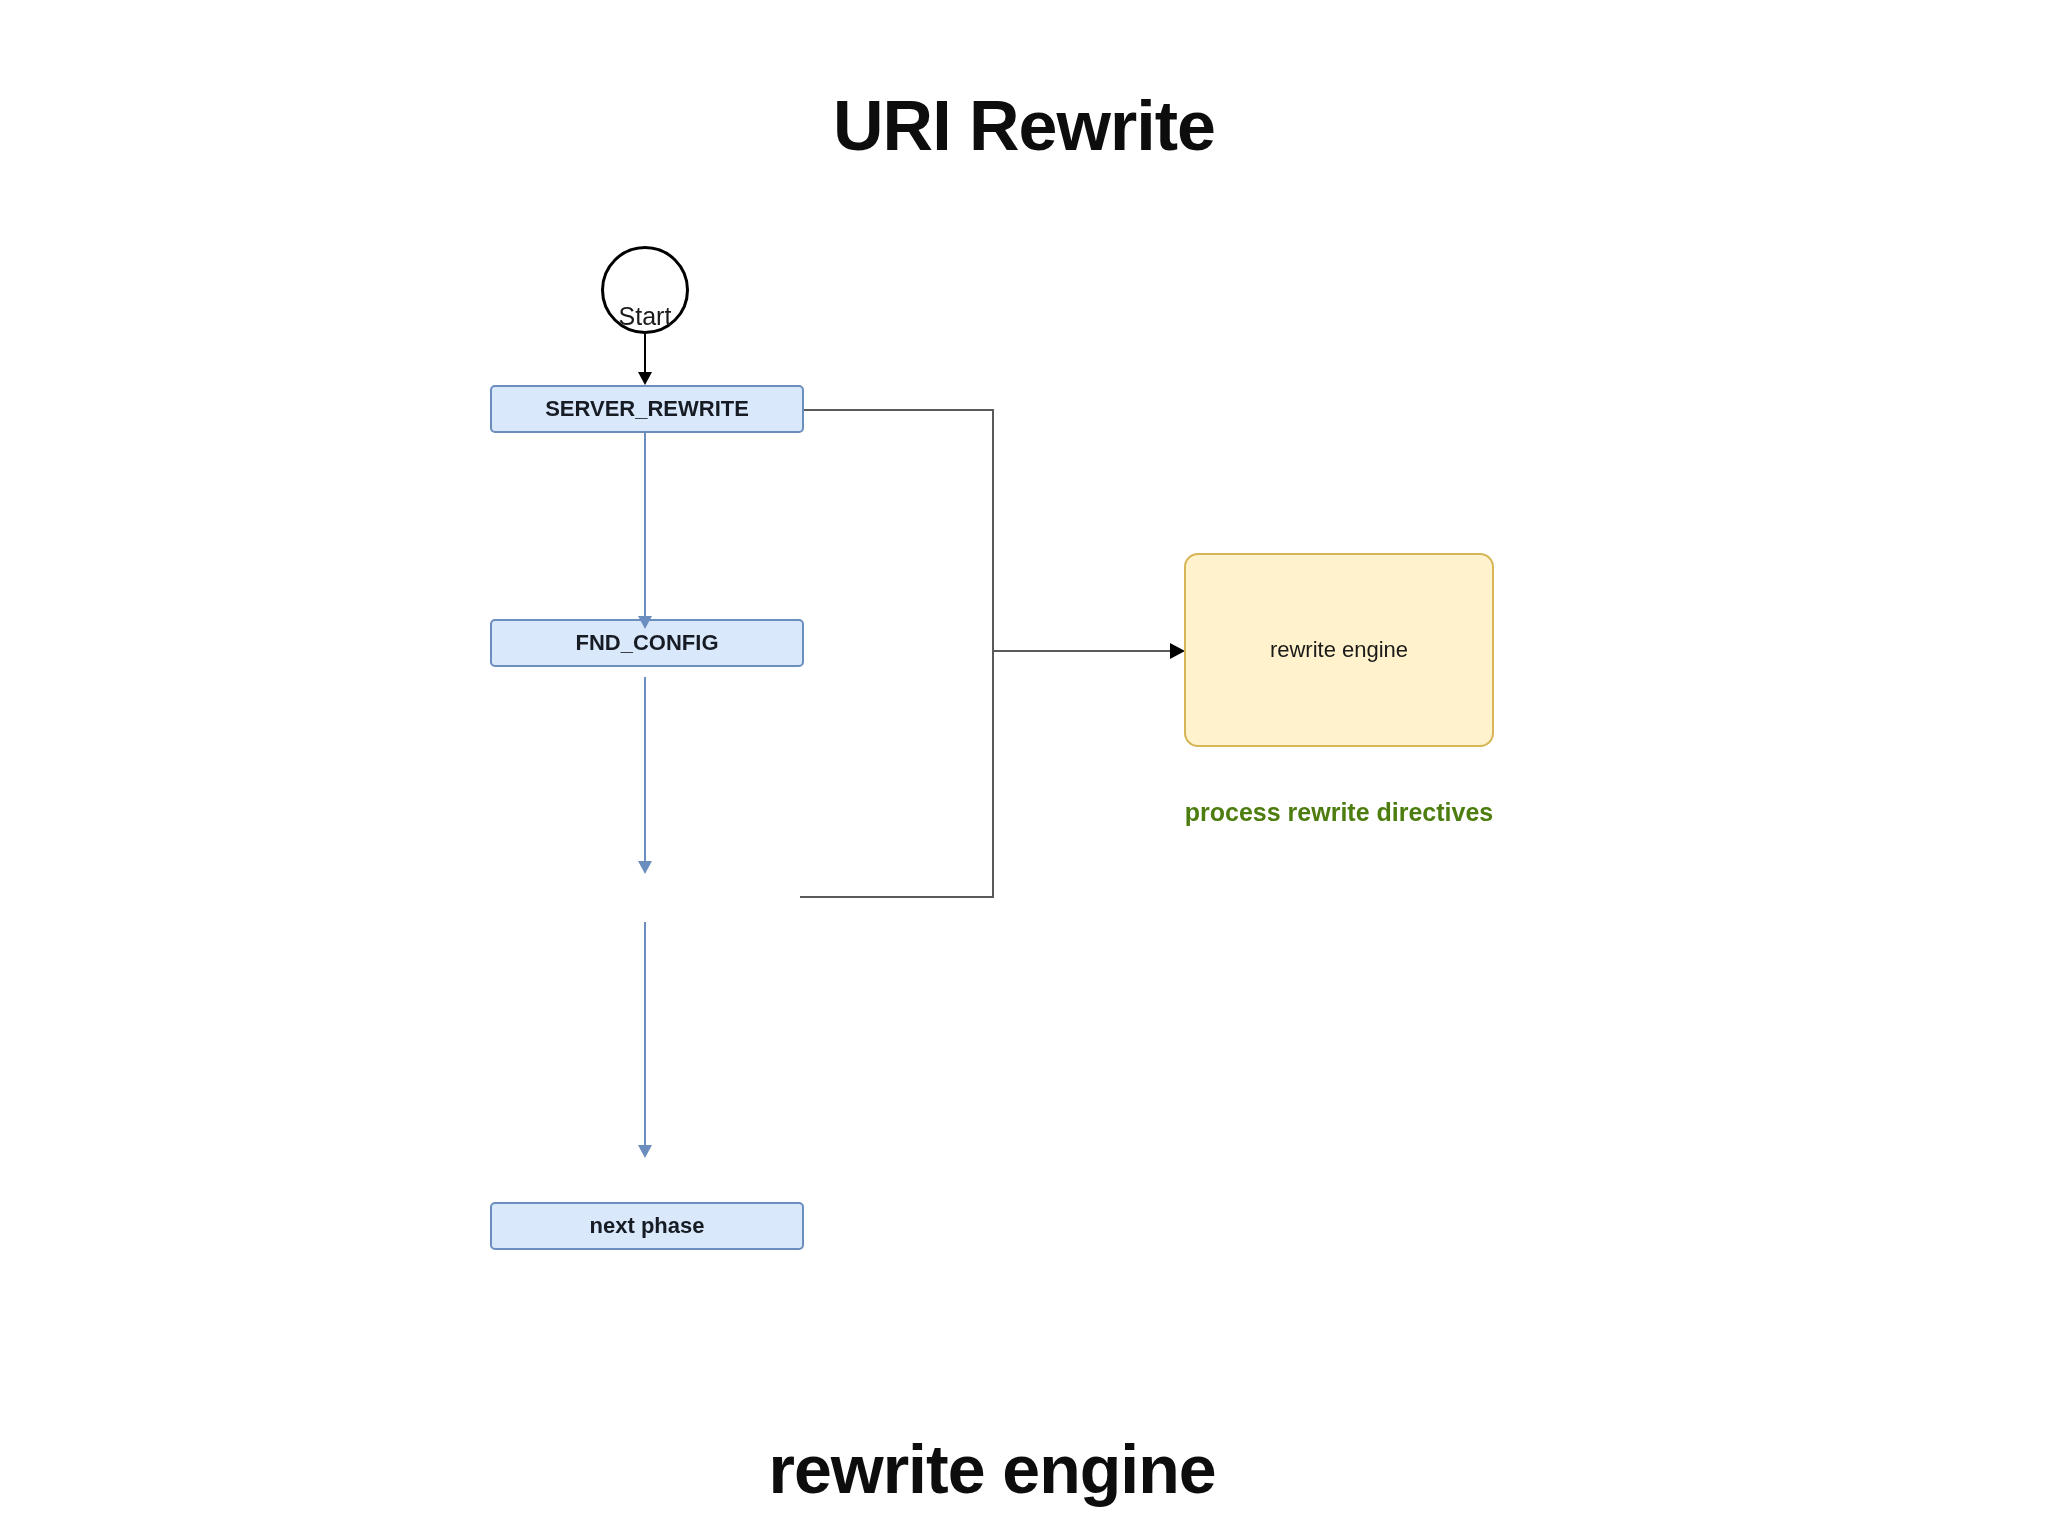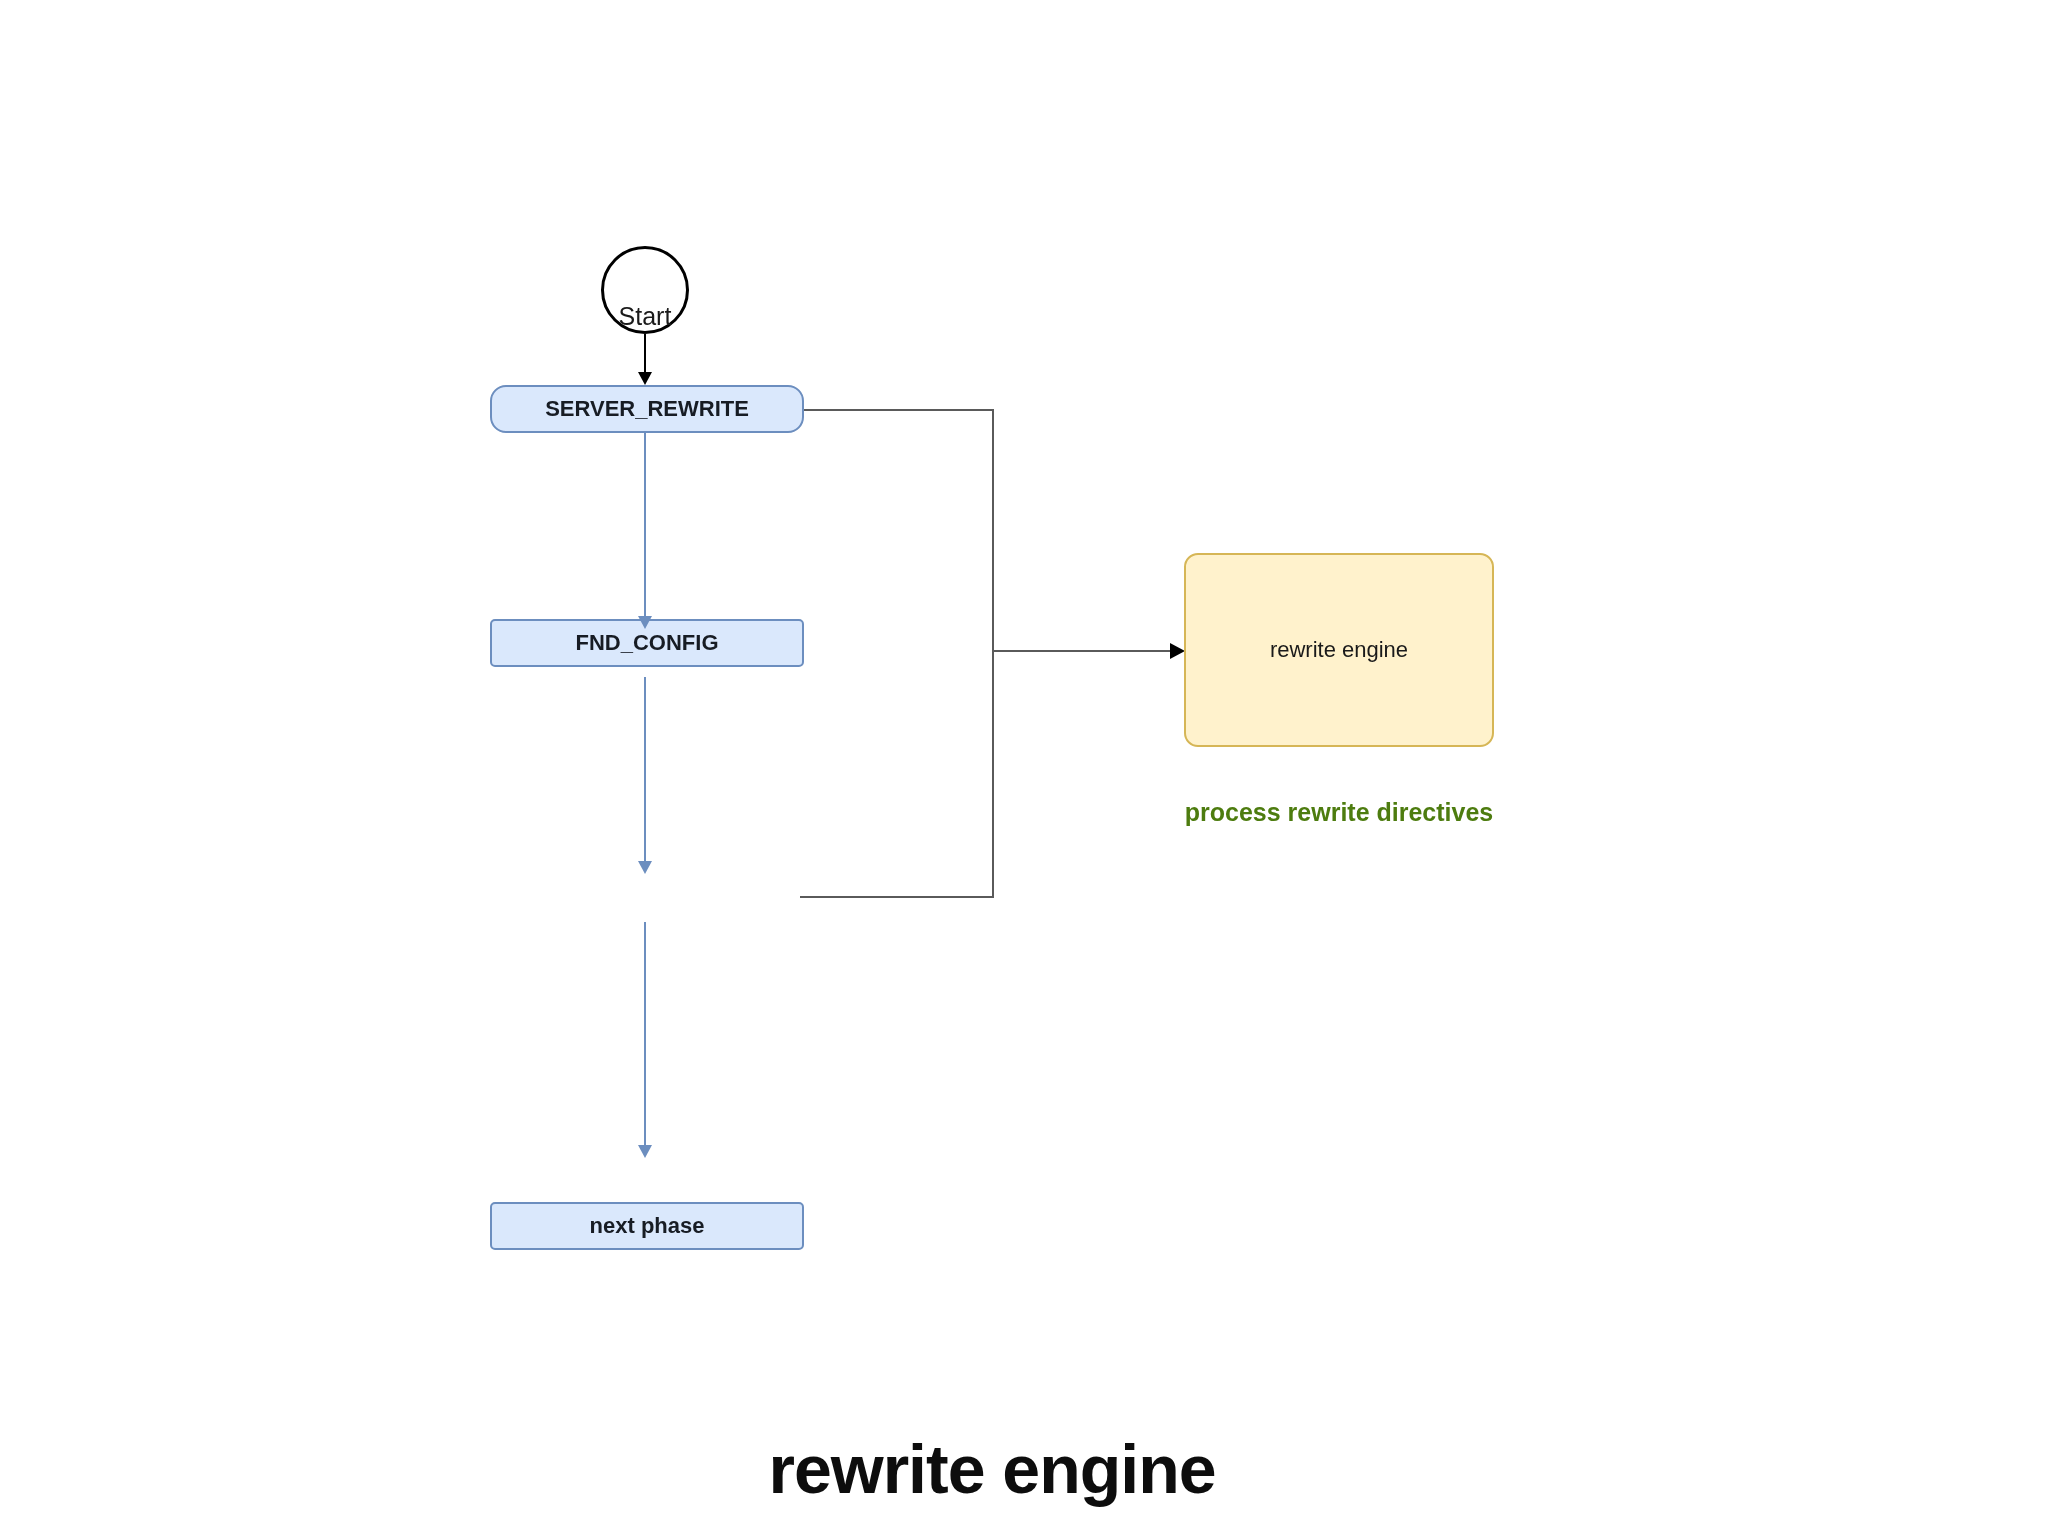--- a/index.html
+++ b/index.html
@@ -51,21 +51,21 @@
     background: #dae8fc;
     border: 2px solid #6c8ebf;
     border-radius: 5px;
     display: flex;
     align-items: center;
     justify-content: center;
     font-size: 22px;
     font-weight: bold;
     color: #171c24;
   }
-  .phase-server  { top: 385px; border-radius: 16px; }
+  .phase-server  { top: 385px; }
   .phase-fnd     { top: 619px; }
   .phase-rewrite { top: 874px; }
   .phase-next    { top: 1158px; margin-top: 44px; }
 
   .engine-node {
     position: absolute;
     left: 1184px;
     top: 553px;
     width: 310px;
     height: 194px;
@@ -123,20 +123,21 @@
     border-top: 8px solid transparent;
     border-bottom: 8px solid transparent;
     border-left: 15px solid #000000;
   }
 </style>
 </head>
 <body>
 
 <div class="canvas">
 
+  <div class="page-title">URI Rewrite</div>
 
   <div class="start-node">
     <span>Start</span>
   </div>
 
   <div class="line-v black" style="left:644px; top:334px; height:38px;"></div>
   <div class="arrow-down black-head" style="left:638px; top:372px;"></div>
 
   <div class="phase-node phase-server">
     <span>SERVER_REWRITE</span>

